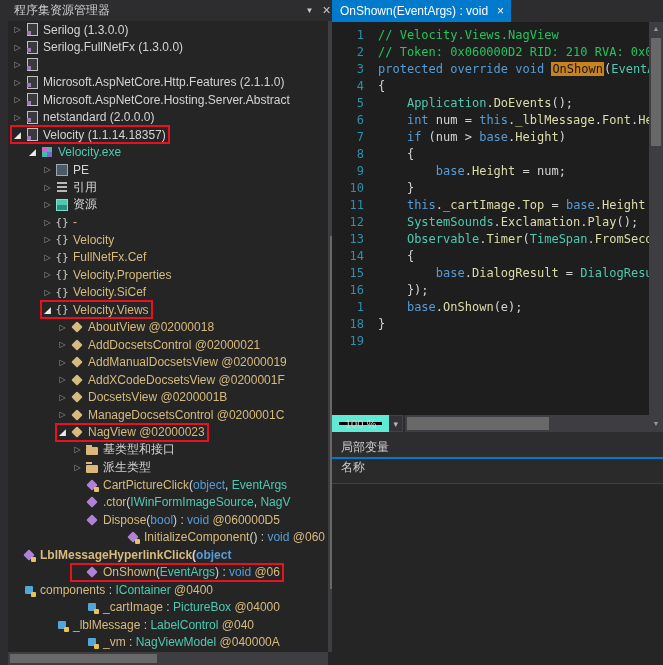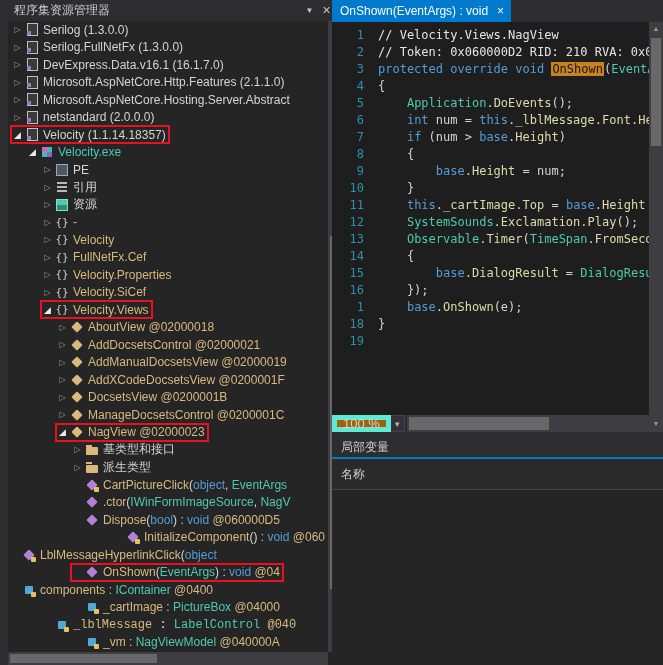--- a/index.html
+++ b/index.html
@@ -51,38 +51,38 @@
   .tab-bar{height:22px;display:flex;background:#2d2d30;}
   .tab{display:flex;align-items:center;background:#007acc;color:#fff;padding:0 7px 0 8px;gap:9px;cursor:pointer;justify-content:space-between;}
   .tab-close{font-size:12px;line-height:12px;color:#fff;cursor:pointer;}
   .editor{position:absolute;top:22px;left:0;right:0;height:393px;background:#1e1e1e;}
   .code{position:absolute;top:0;left:0;right:14px;bottom:0;overflow:hidden;padding-top:5px;
         font:12px "DejaVu Sans Mono",monospace;}
   .code-line{display:flex;height:17px;line-height:17px;white-space:pre;}
   .ln{width:46px;flex:none;text-align:right;padding-right:14px;color:#2b91af;}
   .ctext{flex:1;overflow:hidden;}
   .c-w{color:#d4d4d4}.c-kw{color:#569cd6}.c-ty{color:#4ec9b0}.c-m{color:#dcdcaa}
-  .c-com{color:#e5e5e5}.c-ns{color:#d7ba7d}
+  .c-com{color:#22c55e}.c-ns{color:#d7ba7d}
   .c-hl{background:#c8821f;color:#161616;padding:0 1px;}
   .editor-vscroll{position:absolute;top:0;right:0;bottom:0;width:14px;background:#3e3e42;}
   .vs-arrow{height:13px;display:flex;align-items:center;justify-content:center;font-size:7px;color:#999;}
   .editor-vscroll .thumb{position:absolute;top:16px;left:2px;width:10px;height:108px;background:#686868;}
   .editor-bottom{position:absolute;top:415px;left:0;right:0;height:17px;display:flex;background:#2d2d30;align-items:stretch;}
-  .zoom-box{display:flex;align-items:center;border:5px solid #5eead4;background:#a16207;color:#d4d4d4;
-            padding:0 6px;font-size:13px;min-width:44px;cursor:pointer;}
+  .zoom-box{display:flex;align-items:center;border:7px solid #5eead4;background:#000000;color:#d4d4d4;
+            padding:0 6px;font-size:11px;min-width:44px;cursor:pointer;}
   .zoom-btn{width:14px;display:flex;align-items:center;justify-content:center;border:1px solid #434346;border-left:none;
             background:#333337;color:#b8b8b8;font-size:9px;cursor:pointer;}
   .eb-hscroll{flex:1;position:relative;background:#3e3e42;margin-left:2px;}
   .eb-hscroll .thumb{position:absolute;top:2px;left:2px;height:13px;width:58%;background:#686868;}
   .eb-corner{width:14px;background:#3e3e42;display:flex;align-items:center;justify-content:center;font-size:7px;color:#999;cursor:pointer;}
   .hsplit{position:absolute;top:432px;left:0;right:0;height:6px;background:#2d2d30;cursor:ns-resize;}
   .locals{position:absolute;top:438px;left:0;right:0;bottom:0;background:#252526;display:flex;flex-direction:column;}
   .locals-header{height:21px;flex:none;background:#2d2d30;color:#d0d0d0;display:flex;align-items:center;
                  padding:0 9px;border-bottom:2px solid #007acc;}
-  .locals-cols{height:31px;flex:none;background:#2a2a2b;border-bottom:1px solid #3f3f46;display:flex;align-items:center;
+  .locals-cols{height:25px;flex:none;background:#2a2a2b;border-bottom:1px solid #3f3f46;display:flex;align-items:flex-start;
                padding:0 9px;color:#cccccc;}
   .locals-body{flex:1;background:#252526;}
 </style>
 </head>
 <body>
 
 <div class="window">
 
   <section class="left-panel">
     <header class="panel-header">
@@ -102,21 +102,20 @@
           <span class="row-inner">
             <span class="expander">▷</span>
             <span class="ticon icon-assembly"></span>
             <span class="tlabel"><span class="c-w">Serilog.FullNetFx (1.3.0.0)</span></span>
           </span>
         </div>
         <div class="tree-row" style="padding-left: 3px;">
           <span class="row-inner">
             <span class="expander">▷</span>
             <span class="ticon icon-assembly"></span>
-            <span class="tlabel"><span class="c-w">DevExpress.Data.v16.1 (16.1.7.0)</span></span>
           </span>
         </div>
         <div class="tree-row" style="padding-left: 3px;">
           <span class="row-inner">
             <span class="expander">▷</span>
             <span class="ticon icon-assembly"></span>
             <span class="tlabel"><span class="c-w">Microsoft.AspNetCore.Http.Features (2.1.1.0)</span></span>
           </span>
         </div>
         <div class="tree-row" style="padding-left: 3px;">
@@ -294,49 +293,49 @@
             <span class="tlabel"><span class="c-ns">Dispose</span><span class="c-w">(</span><span class="c-kw">bool</span><span class="c-w">) : </span><span class="c-kw">void</span><span class="c-ns"> @060000D5</span></span>
           </span>
         </div>
         <div class="tree-row" style="padding-left: 63px; justify-content: flex-end;">
           <span class="row-inner">
             <span class="expander"></span>
             <span class="ticon icon-method lock"></span>
             <span class="tlabel"><span class="c-ns">InitializeComponent</span><span class="c-w">() : </span><span class="c-kw">void</span><span class="c-ns"> @060</span></span>
           </span>
         </div>
-        <div class="tree-row" style="">
+        <div class="tree-row" style=" font-weight: bold;">
           <span class="row-inner">
             <span class="expander"></span>
             <span class="ticon icon-method lock"></span>
             <span class="tlabel"><span class="c-ns">LblMessageHyperlinkClick</span><span class="c-w">(</span><span class="c-kw">object</span></span>
           </span>
         </div>
         <div class="tree-row" style="padding-left: 63px;">
           <span class="row-inner red-box">
             <span class="expander"></span>
             <span class="ticon icon-method"></span>
-            <span class="tlabel"><span class="c-ns">OnShown</span><span class="c-w">(</span><span class="c-ty">EventArgs</span><span class="c-w">) : </span><span class="c-kw">void</span><span class="c-ns"> @04</span></span>
+            <span class="tlabel"><span class="c-ns">OnShown</span><span class="c-w">(</span><span class="c-ty">EventArgs</span><span class="c-w">) : </span><span class="c-kw">void</span><span class="c-ns"> @06</span></span>
           </span>
         </div>
         <div class="tree-row" style="">
           <span class="row-inner">
             <span class="expander"></span>
             <span class="ticon icon-field lock"></span>
             <span class="tlabel"><span class="c-ns">components</span><span class="c-w"> : </span><span class="c-ty">IContainer</span><span class="c-ns"> @0400</span></span>
           </span>
         </div>
         <div class="tree-row" style="padding-left: 63px;">
           <span class="row-inner">
             <span class="expander"></span>
             <span class="ticon icon-field lock"></span>
             <span class="tlabel"><span class="c-ns">_cartImage</span><span class="c-w"> : </span><span class="c-ty">PictureBox</span><span class="c-ns"> @04000</span></span>
           </span>
         </div>
-        <div class="tree-row" style="padding-left: 33px; font-family: Liberation Mono, monospace;">
+        <div class="tree-row" style="padding-left: 33px;">
           <span class="row-inner">
             <span class="expander"></span>
             <span class="ticon icon-field lock"></span>
             <span class="tlabel"><span class="c-ns">_lblMessage</span><span class="c-w"> : </span><span class="c-ty">LabelControl</span><span class="c-ns"> @040</span></span>
           </span>
         </div>
         <div class="tree-row" style="padding-left: 63px; align-items: center;">
           <span class="row-inner">
             <span class="expander"></span>
             <span class="ticon icon-field lock"></span>

